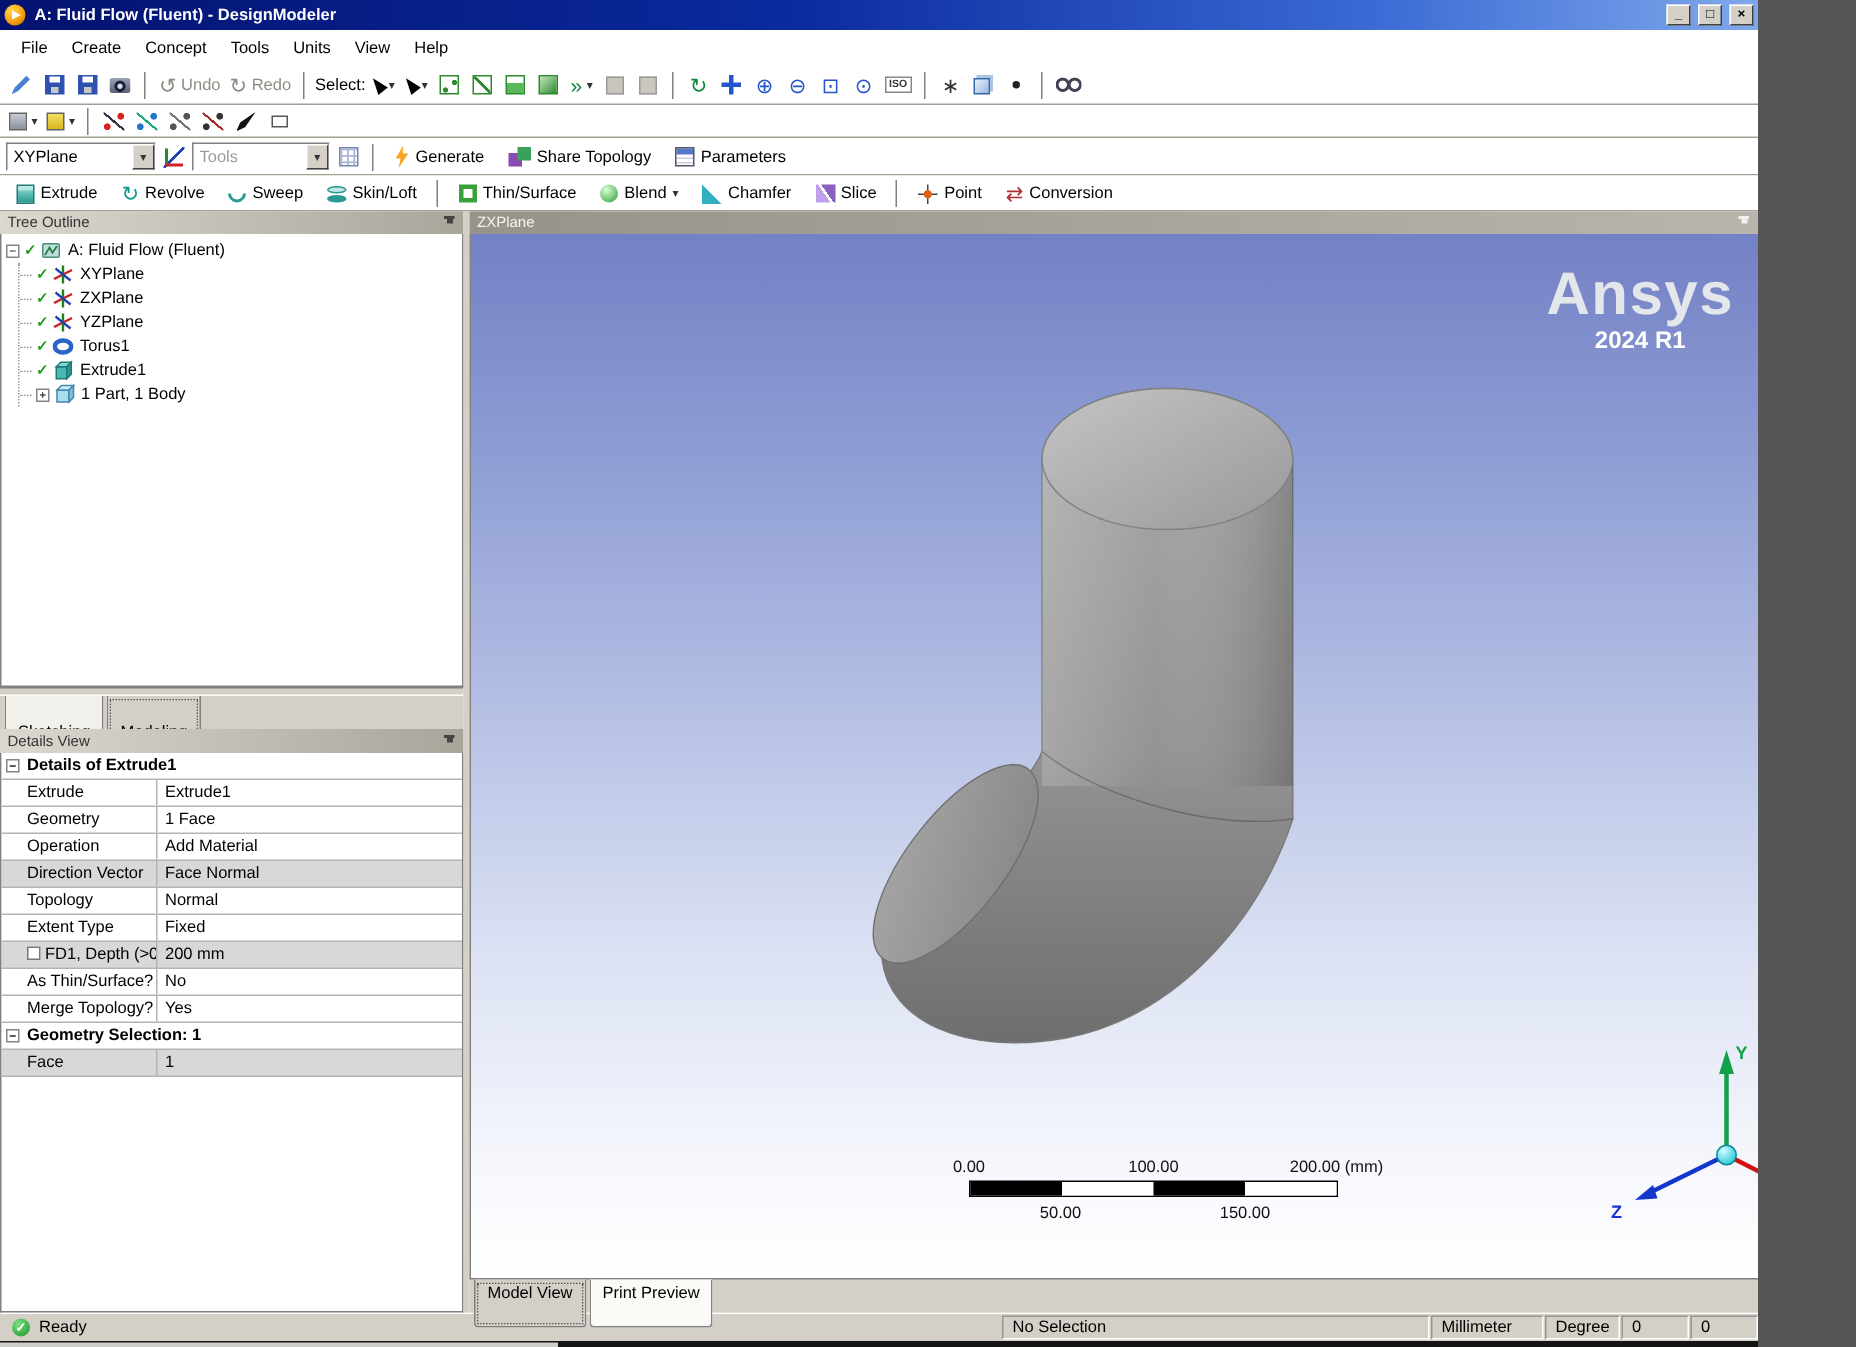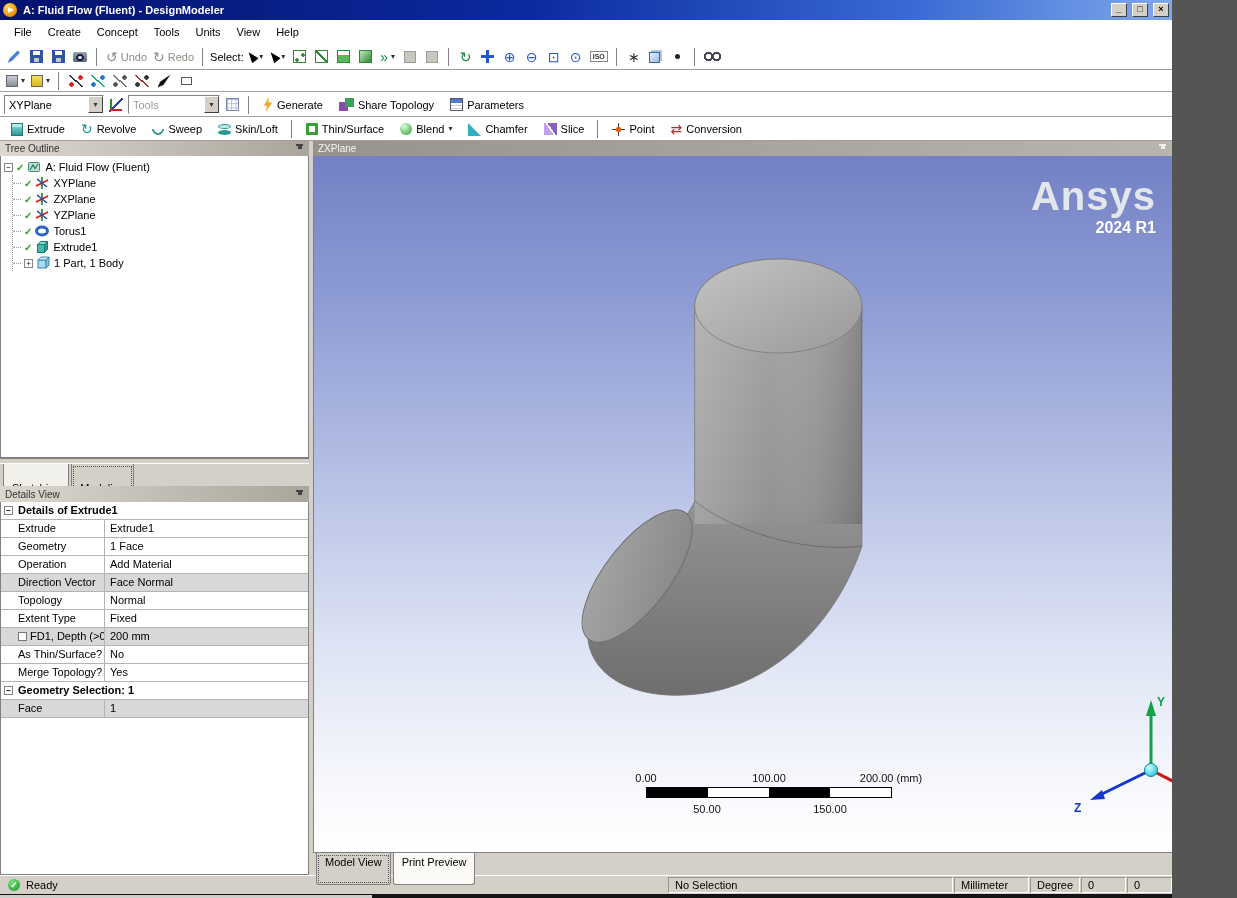--- a/index.html
+++ b/index.html
@@ -139,21 +139,21 @@
 .drow .lab{width:104px;border-right:1px solid #b4b4b4;padding:2px 3px 0 17px;white-space:nowrap;overflow:hidden}
 .drow .val{flex:1;padding:2px 3px 0 5px;white-space:nowrap;overflow:hidden}
 .dgroup{font-weight:bold;padding:2px 3px 0 17px;height:18px;border-bottom:1px solid #b4b4b4;position:relative;background:#fff}
 .dgroup .expander{position:absolute;left:3px;top:4px}
 .cbx{display:inline-block;width:9px;height:9px;border:1px solid #777;background:#fff;margin-right:3px;vertical-align:-1px}
 
 
 .viewport{flex:1;position:relative;overflow:hidden;border-left:1px solid #808080;
  background:linear-gradient(180deg,#7381c5 0%,#8a98d2 18%,#b4bfe4 45%,#dde3f4 70%,#f7f8fd 90%,#fff 100%)}
 .pipe{position:absolute;left:0;top:0;width:100%;height:100%}
-.ansys-logo{position:absolute;right:16px;top:20px;text-align:right}
+.ansys-logo{position:absolute;right:16px;top:20px;text-align:center}
 .logo-main{font-size:40px;font-weight:bold;color:#e3e6eb;letter-spacing:1px;line-height:1}
 .logo-ver{font-size:16px;font-weight:bold;color:#fff;margin-top:3px}
 .ruler{position:absolute;left:332px;top:616px;width:246px;height:46px;color:#111}
 .rl{position:absolute;transform:translateX(-50%);font-size:11px;white-space:nowrap}
 .rl.t{top:0}.rl.b1{top:31px}
 .rbar{position:absolute;top:15px;left:0;width:246px;height:11px;border:1px solid #000;display:flex}
 .rbar i{flex:1}.rbar .b{background:#000}.rbar .w{background:#fff}
 .triad{position:absolute;left:742px;top:534px;width:180px;height:130px}
 .triad text{font-size:12px;font-weight:bold}
 

